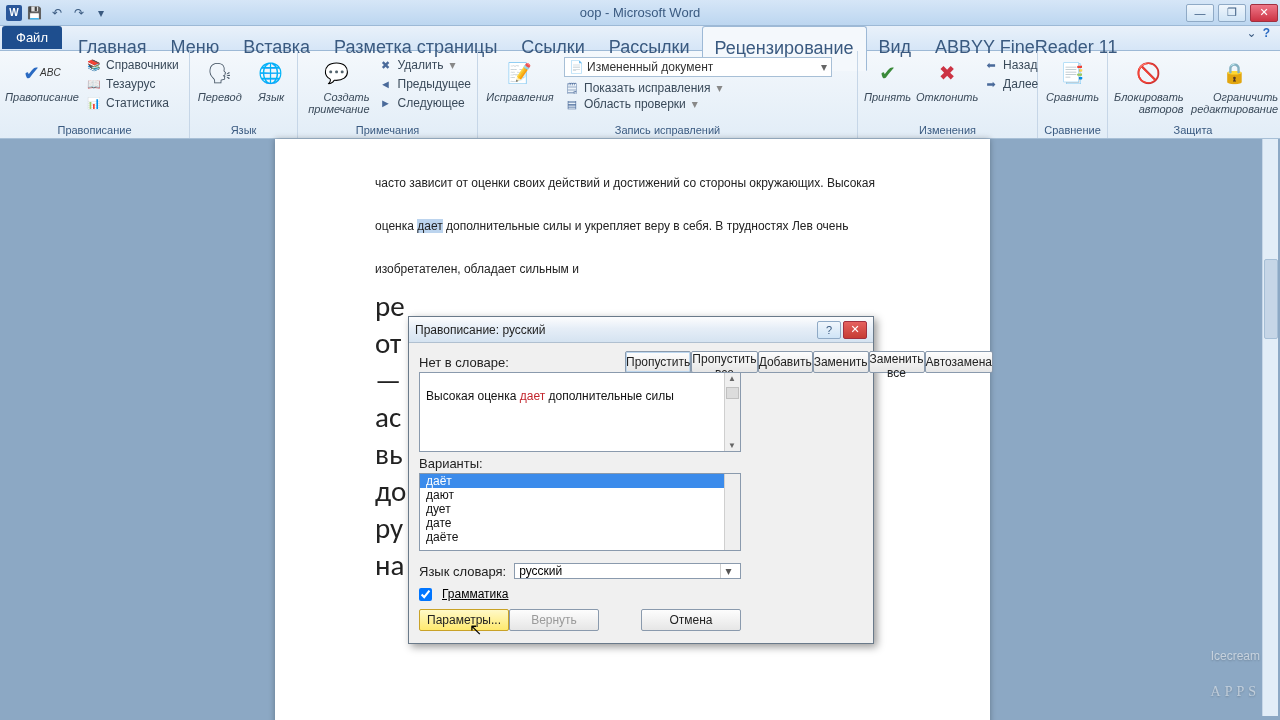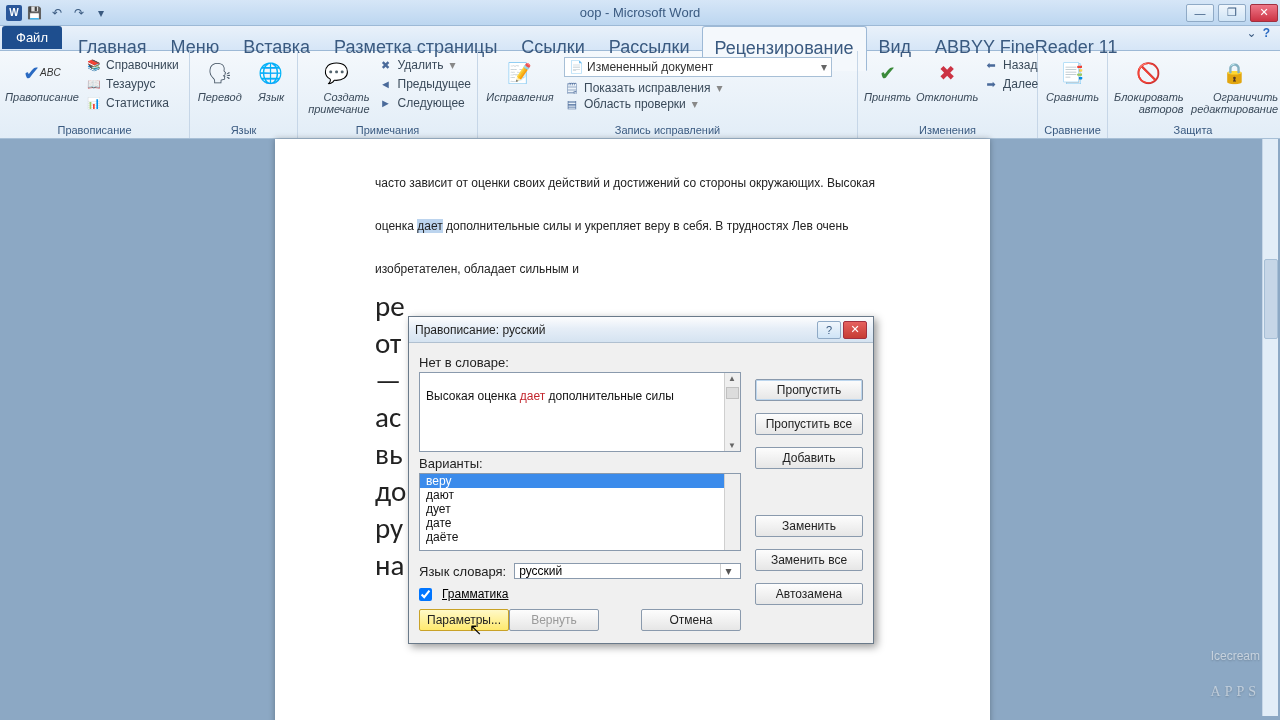--- a/index.html
+++ b/index.html
@@ -46,21 +46,21 @@
 
   
   .dialog { position:absolute; left:408px; top:316px; width:466px; background:#f0f0f0; border:1px solid #6a7a8a; box-shadow:3px 3px 8px rgba(0,0,0,0.4); }
   .dlg-title { height:26px; background:linear-gradient(#fdfdfe,#e6eef7 45%,#d5e3f1); display:flex; align-items:center; padding:0 6px; font-size:12px; color:#222; border-bottom:1px solid #b0c0d0; }
   .dlg-titlebtns { margin-left:auto; display:flex; gap:2px; }
   .dlg-tbtn { width:24px; height:18px; border:1px solid #8faac6; background:linear-gradient(#f0f6fc,#cfe4f6); display:flex; align-items:center; justify-content:center; font-size:11px; color:#3a5a80; border-radius:2px; }
   .dlg-tbtn.close { background:linear-gradient(#e5615f,#c63c34); color:#fff; border-color:#a03040; }
   .dlg-body { padding:8px 10px 12px; }
   .dlg-row { display:flex; gap:14px; }
   .dlg-left { flex:1; }
-  .dlg-right { width:108px; display:flex; flex-direction:column; gap:12px; }
+  .dlg-right { width:108px; display:flex; gap:0;justify-content:center; }
   .lbl { color:#222; margin:4px 0 2px; font-size:13px; }
   .txtbox { border:1px solid #8a9aad; background:#fff; height:80px; position:relative; padding:4px 18px 4px 6px; }
   .txtbox-inner { font-family:Calibri,sans-serif; font-size:25px; line-height:30px; color:#111; }
   .txtbox-inner .err { color:#c2262d; }
   .txtbox .sb { position:absolute; right:0; top:0; bottom:0; width:16px; background:#efefef; border-left:1px solid #cfcfcf; }
   .txtbox .sb::before { content:"▲"; position:absolute; top:1px; left:3px; font-size:8px; color:#666; }
   .txtbox .sb::after { content:"▼"; position:absolute; bottom:1px; left:3px; font-size:8px; color:#666; }
   .txtbox .sb .th { position:absolute; top:14px; left:1px; right:1px; height:12px; background:#dcdcdc; border:1px solid #c0c0c0; }
   .listbox { border:1px solid #8a9aad; background:#fff; height:78px; position:relative; overflow:hidden; }
   .listbox .sb { position:absolute; right:0; top:0; bottom:0; width:16px; background:#efefef; border-left:1px solid #cfcfcf; }
@@ -290,21 +290,21 @@
       <div class="dlg-left">
         <div class="lbl">Нет в словаре:</div>
         <div class="txtbox">
           <div class="txtbox-inner"><span>Высокая оценка </span><span class="err">дает</span><span> дополнительные силы</span></div>
           <div class="sb">
               <div class="th"></div>
             </div>
         </div>
         <div class="lbl">Варианты:</div>
         <div class="listbox">
-          <div class="li sel">веру</div>
+          <div class="li sel">даёт</div>
           <div class="li">дают</div>
           <div class="li">дует</div>
           <div class="li">дате</div>
           <div class="li">даёте</div>
           <div class="sb"></div>
         </div>
         <div class="combo">
           <span class="lbl" style="margin:0">Язык словаря:</span>
           <div class="fake-select">
               <span>русский</span>

